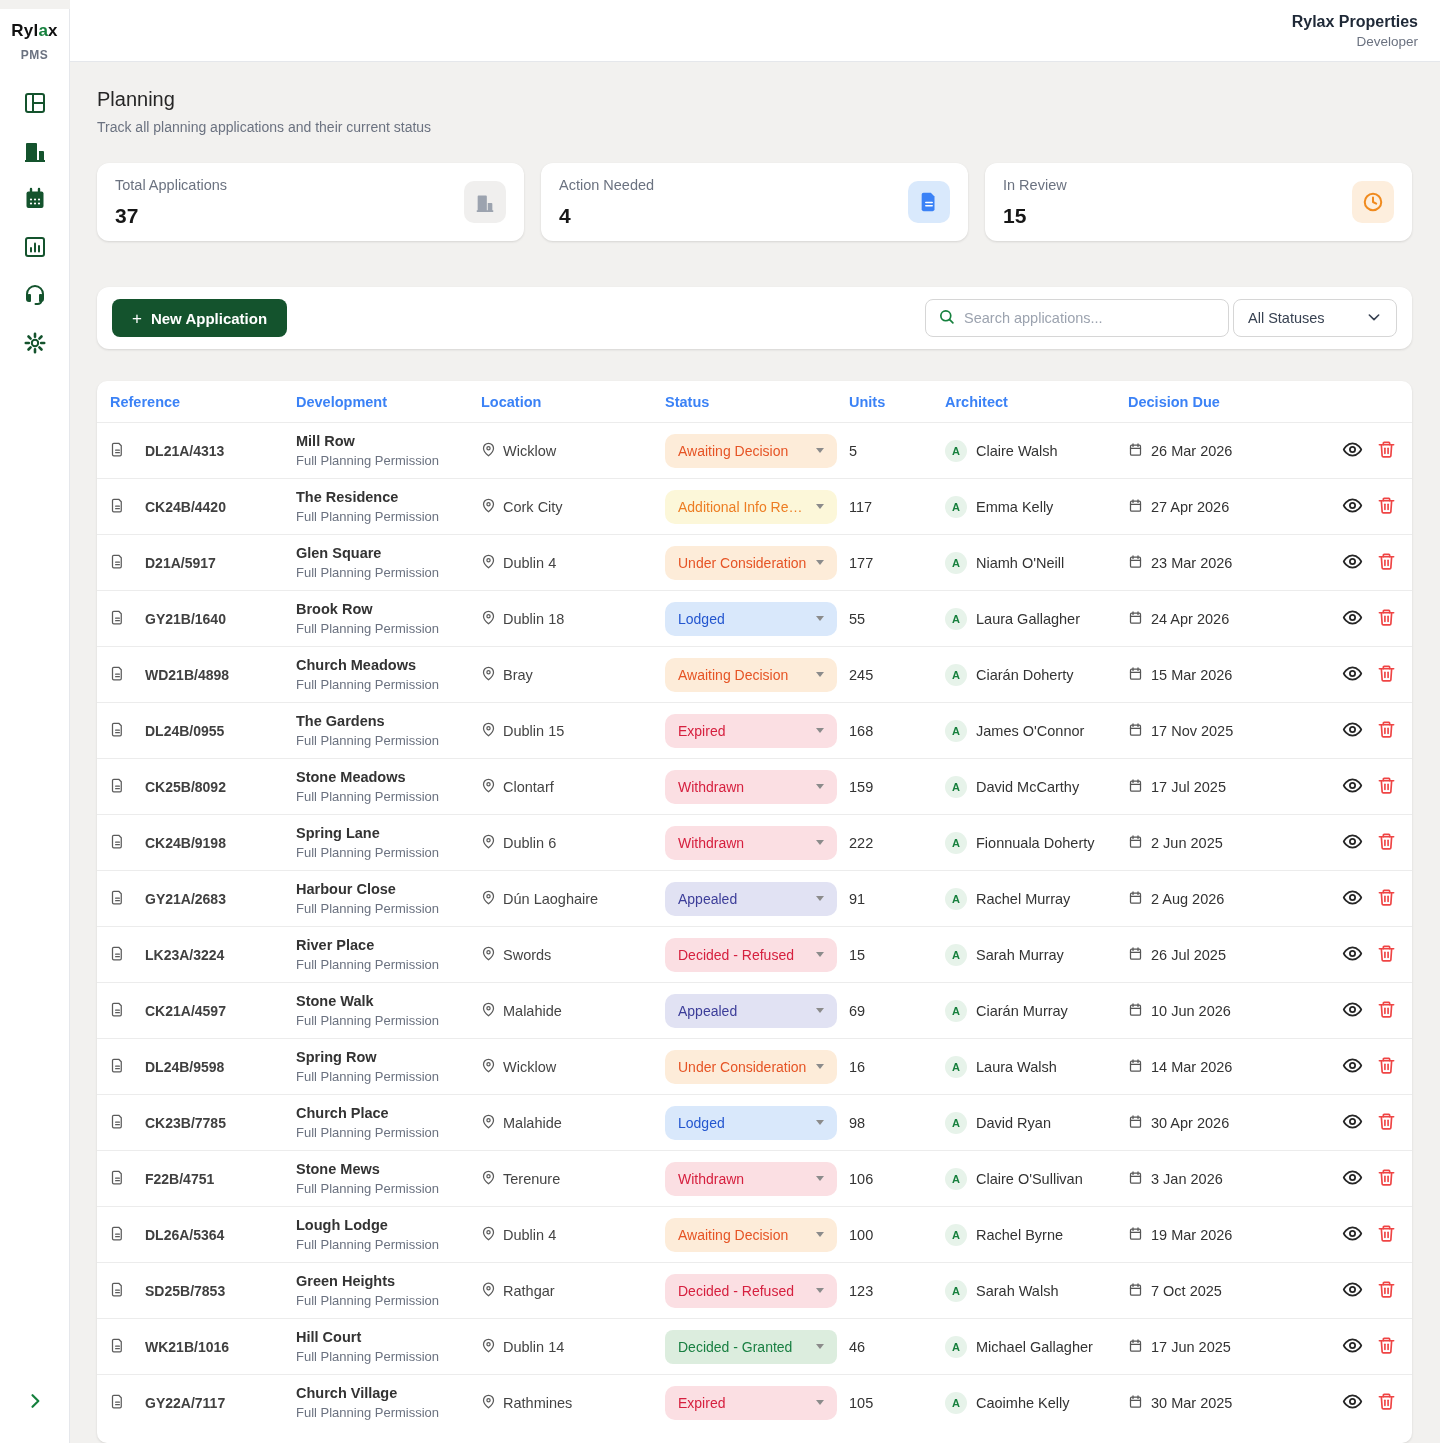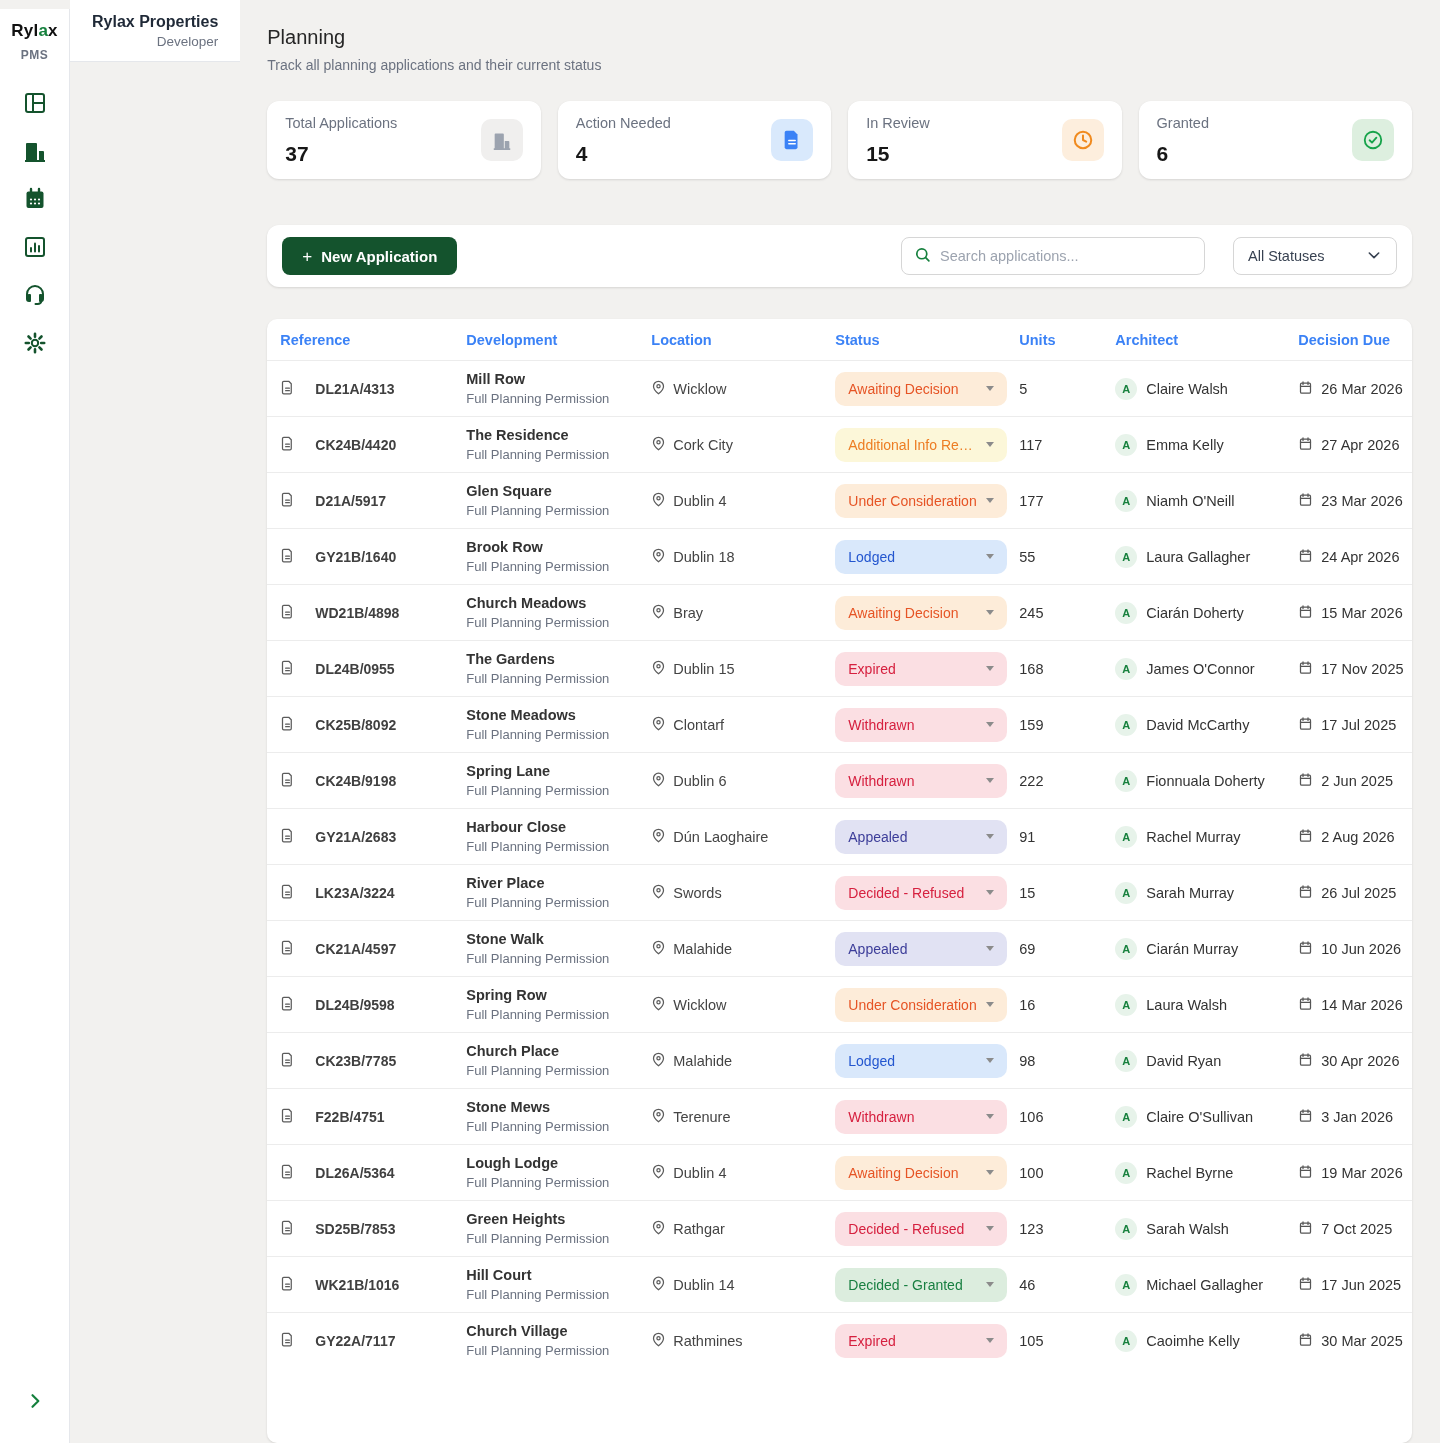--- a/index.html
+++ b/index.html
@@ -13,21 +13,21 @@
   .logo { margin-top:12px; font-size:17px; font-weight:800; color:#111; letter-spacing:.2px; }
   .logo .logo-a { color:#15803d; }
   .logo-sub { margin-top:7px; font-size:12px; font-weight:700; color:#6b7280; letter-spacing:.5px; }
   .nav { margin-top:30px; display:flex; flex-direction:column; gap:22px; align-items:center; }
   .nav-item { width:26px; height:26px; color:#14532d; cursor:pointer; display:flex; align-items:center; justify-content:center; }
   .nav-item svg { width:24px; height:24px; }
   .collapse { position:absolute; bottom:28px; left:50%; transform:translateX(-50%); color:#15803d; }
   .collapse svg { width:20px; height:20px; }
 
   
-  .main { flex:1; display:flex; flex-direction:row; min-width:0; }
+  .main { flex:1; display:flex; flex-direction:column; min-width:0; }
   .topbar { height:62px; background:#fff; border-bottom:1px solid #e5e7eb;
     display:flex; align-items:center; justify-content:flex-end; padding:0 22px; flex-shrink:0; }
   .topbar-user { text-align:right; }
   .topbar-company { font-size:16px; font-weight:700; color:#1f2937; }
   .topbar-role { font-size:13.5px; color:#6b7280; margin-top:3px; }
 
   .content { flex:1; padding:26px 28px 0 27px; display:flex; flex-direction:column; overflow:hidden; }
   .page-title { font-size:20px; font-weight:500; color:#262626; }
   .page-subtitle { font-size:14px; color:#6b7280; margin-top:8px; }
 
@@ -42,21 +42,21 @@
   .stat-icon svg { width:22px; height:22px; }
 
   
   .toolbar { margin-top:46px; background:#fff; border-radius:12px; padding:12px 15px;
     box-shadow:0 1px 2px rgba(0,0,0,.05), 0 1px 3px rgba(0,0,0,.07);
     display:flex; justify-content:space-between; align-items:center; }
   .btn-new { display:flex; align-items:center; gap:9px; background:#14532d; color:#fff;
     border:none; border-radius:8px; height:38px; padding:0 20px; font-size:15px; font-weight:600;
     font-family:inherit; cursor:pointer; }
   .btn-new .plus { font-size:17px; font-weight:500; line-height:1; }
-  .toolbar-right { display:flex; gap:28px; align-items:flex-end;margin-left:28px; }
+  .toolbar-right { display:flex; gap:4px; align-items:flex-end;margin-left:28px; }
   .searchbox { display:flex; align-items:center; gap:9px; width:304px; height:38px;
     border:1px solid #d6d6d6; border-radius:8px; padding:0 12px; background:#fff; }
   .searchbox svg { width:17px; height:17px; color:#15803d; flex-shrink:0; }
   .searchbox input { border:none; outline:none; flex:1; font-size:14.5px; font-family:inherit; color:#374151; background:transparent; }
   .searchbox input::placeholder { color:#9ca3af; }
   .statusfilter { width:164px; height:38px; border:1px solid #d6d6d6; border-radius:8px;
     display:flex; align-items:center; justify-content:space-between; padding:0 14px;
     font-size:14.5px; color:#374151; cursor:pointer; background:#fff; }
   .statusfilter svg { width:16px; height:16px; color:#374151; }
 
@@ -199,32 +199,20 @@
               <div class="stat-label">In Review</div>
               <div class="stat-value">15</div>
             </div>
             <div class="stat-icon" style="background: rgb(253, 238, 221); color: rgb(240, 138, 30);">
               <svg viewBox="0 0 24 24" fill="none" stroke="currentColor" stroke-width="2.2" stroke-linecap="round" stroke-linejoin="round">
                 <circle cx="12" cy="12" r="9"></circle>
                 <polyline points="12 7 12 12 15.5 13.8"></polyline>
               </svg>
             </div>
           </div>
-          <div class="stat-card">
-            <div>
-              <div class="stat-label">Granted</div>
-              <div class="stat-value">6</div>
-            </div>
-            <div class="stat-icon" style="background: rgb(221, 239, 223); color: rgb(22, 163, 74);">
-              <svg viewBox="0 0 24 24" fill="none" stroke="currentColor" stroke-width="2" stroke-linecap="round" stroke-linejoin="round">
-                <circle cx="12" cy="12" r="9"></circle>
-                <polyline points="8.3 12.3 10.9 14.8 15.7 9.4"></polyline>
-              </svg>
-            </div>
-          </div>
         </div>
 
       <div class="toolbar">
         <button class="btn-new">
           <span class="plus">+</span>
           <span>New Application</span>
         </button>
         <div class="toolbar-right">
           <div class="searchbox">
             <span><svg viewBox="0 0 24 24" fill="none" stroke="currentColor" stroke-width="2.4" stroke-linecap="round">
@@ -1212,21 +1200,21 @@
       <div class="dev-type">Full Planning Permission</div>
     </div>
     <div class="cell-loc">
       <span><svg viewBox="0 0 24 24" fill="none" stroke="currentColor" stroke-width="2" stroke-linecap="round" stroke-linejoin="round">
                     <path d="M20 10c0 6-8 12-8 12S4 16 4 10a8 8 0 0 1 16 0z"></path>
                     <circle cx="12" cy="10" r="2.6"></circle>
                   </svg></span>
       <span>Dublin 14</span>
     </div>
     <div>
-      <div class="pill" style="background: rgb(220, 237, 222);">
+      <div class="pill" style="background: rgb(220, 237, 222); border-radius: 8px;">
         <span class="pill-label" style="color: rgb(24, 127, 65);">Decided - Granted</span>
         <span class="pill-caret"></span>
       </div>
     </div>
     <div class="cell-units"><span>46</span></div>
     <div class="cell-arch">
       <span class="avatar">A</span>
       <span>Michael Gallagher</span>
     </div>
     <div class="cell-due">

